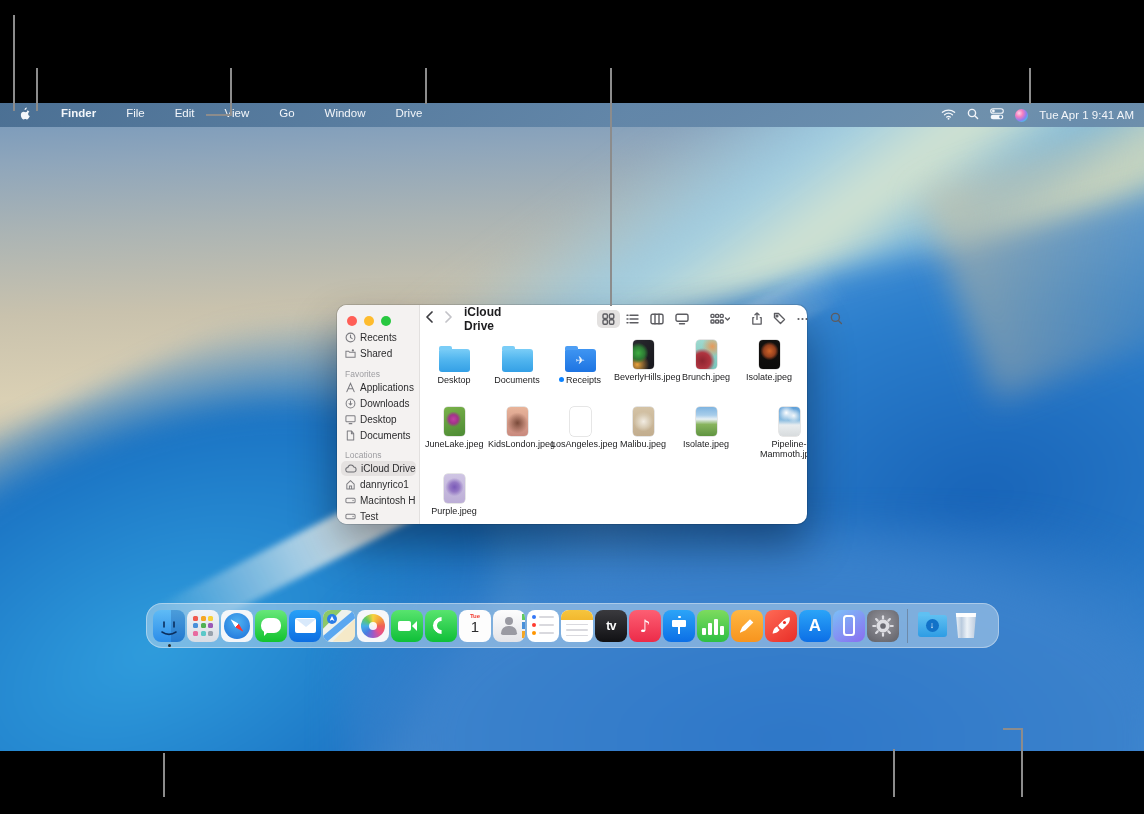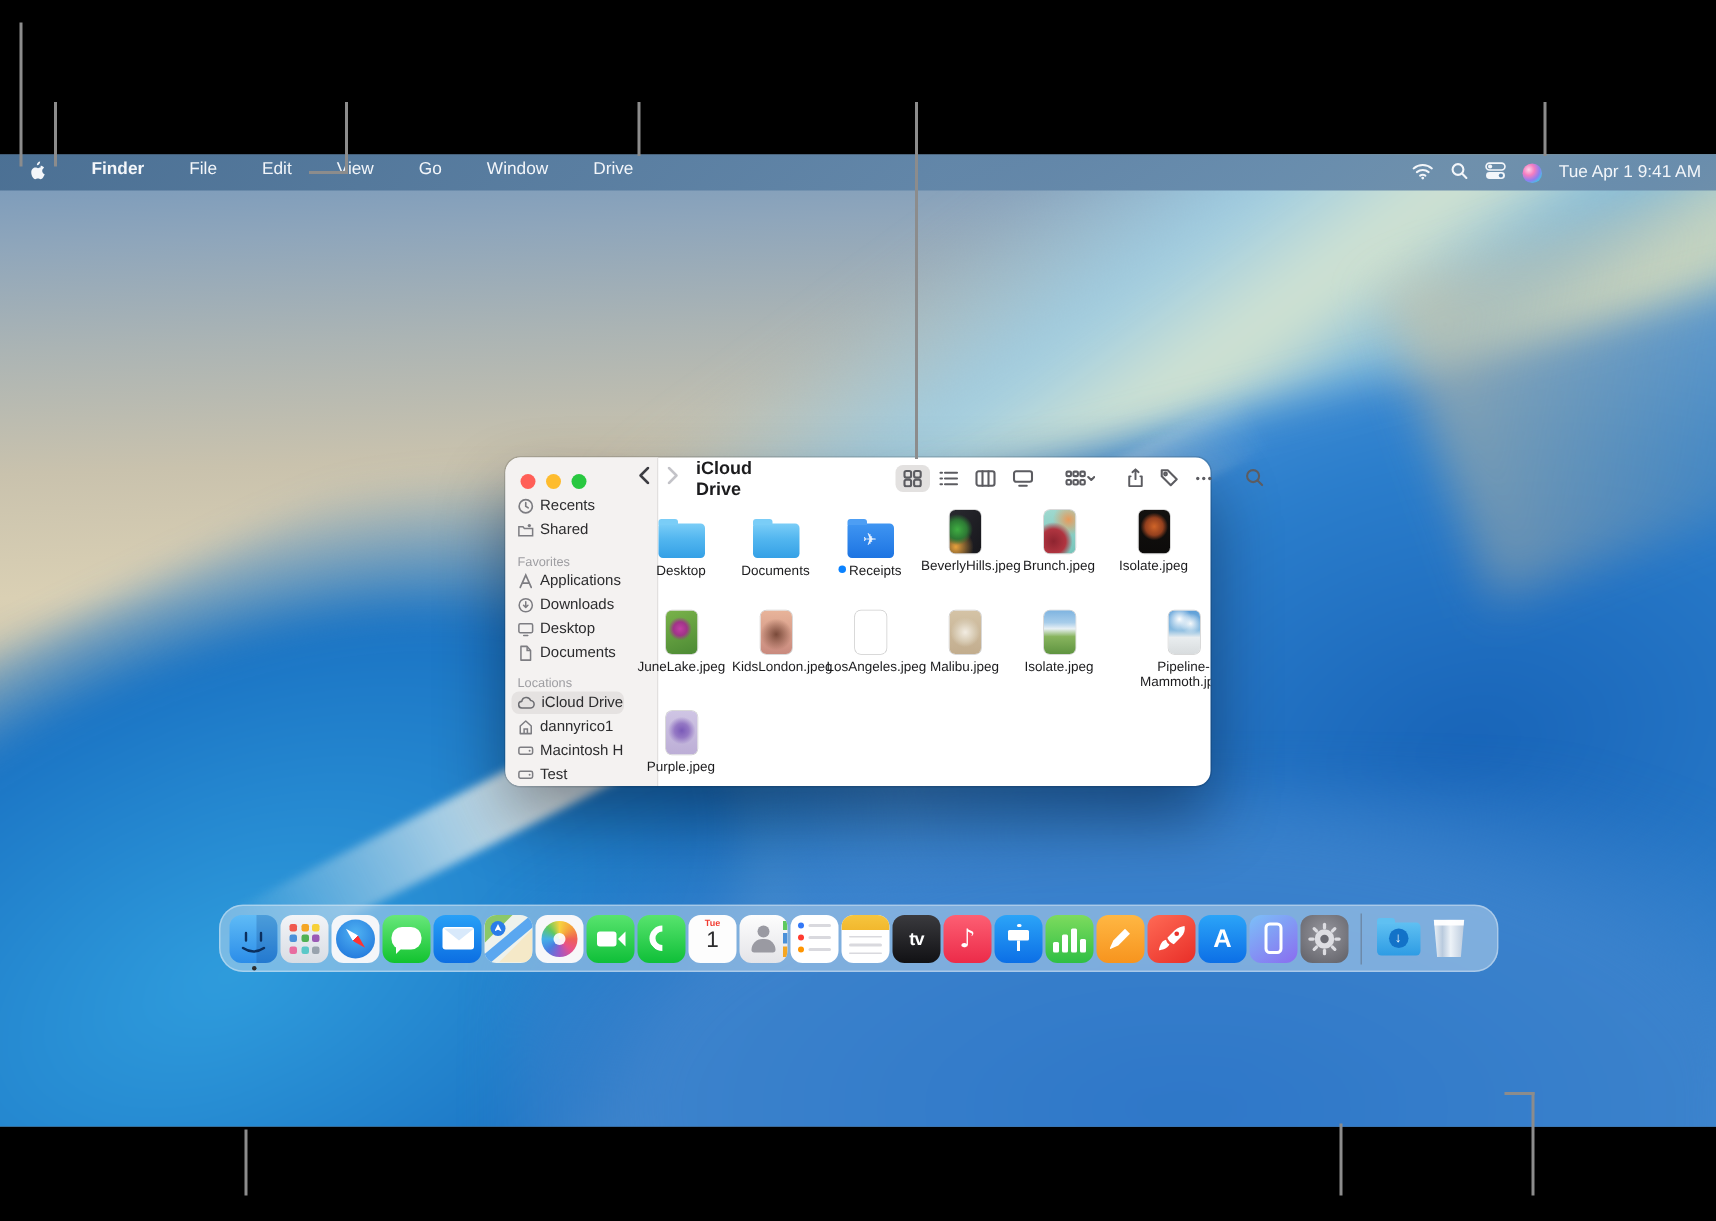--- a/index.html
+++ b/index.html
@@ -37,21 +37,21 @@
     background:radial-gradient(circle at 32% 32%,#ffd2e8 0%,#f57ec0 30%,#8f7ef0 58%,#3fc8e8 80%,#2a6ae8 100%); }
 
   
   .callout { position:absolute; background:#8c8c8c; z-index:40; }
   .callout.v { width:2px; }
   .callout.h { height:2px; }
 
   
   .fwindow { position:absolute; left:337px; top:305px; width:470px; height:219px; border-radius:10px;
     background:#ffffff; box-shadow:0 22px 45px rgba(0,10,30,.45),0 0 0 1px rgba(0,0,0,.12); z-index:10; }
-  .fsidebar { position:absolute; left:0; top:0; width:102px; height:219px; border-radius:10px 0 0 10px;
+  .fsidebar { position:absolute; left:0; top:0; width:83px; height:219px; border-radius:10px 0 0 10px;
     background:#f4f2f1; border-right:1px solid #e2e0df; }
   .lights { position:absolute; left:10px; top:11px; display:flex; gap:7px; }
   .light { width:10px; height:10px; border-radius:50%; }
   .light.r { background:#ff5f57; } .light.y { background:#febc2e; } .light.g { background:#28c840; }
 
   .srow { position:absolute; left:4px; width:75px; height:15px; display:flex; align-items:center; gap:4px;
     padding-left:4px; border-radius:5px; font-size:10px; color:#2c2c2e; white-space:nowrap; overflow:hidden; }
   .srow.sel { background:#e5e2e1; }
   .srow svg { flex:0 0 auto; }
   .shead { position:absolute; left:8px; font-size:8.5px; font-weight:normal; color:#9d9da1; }

